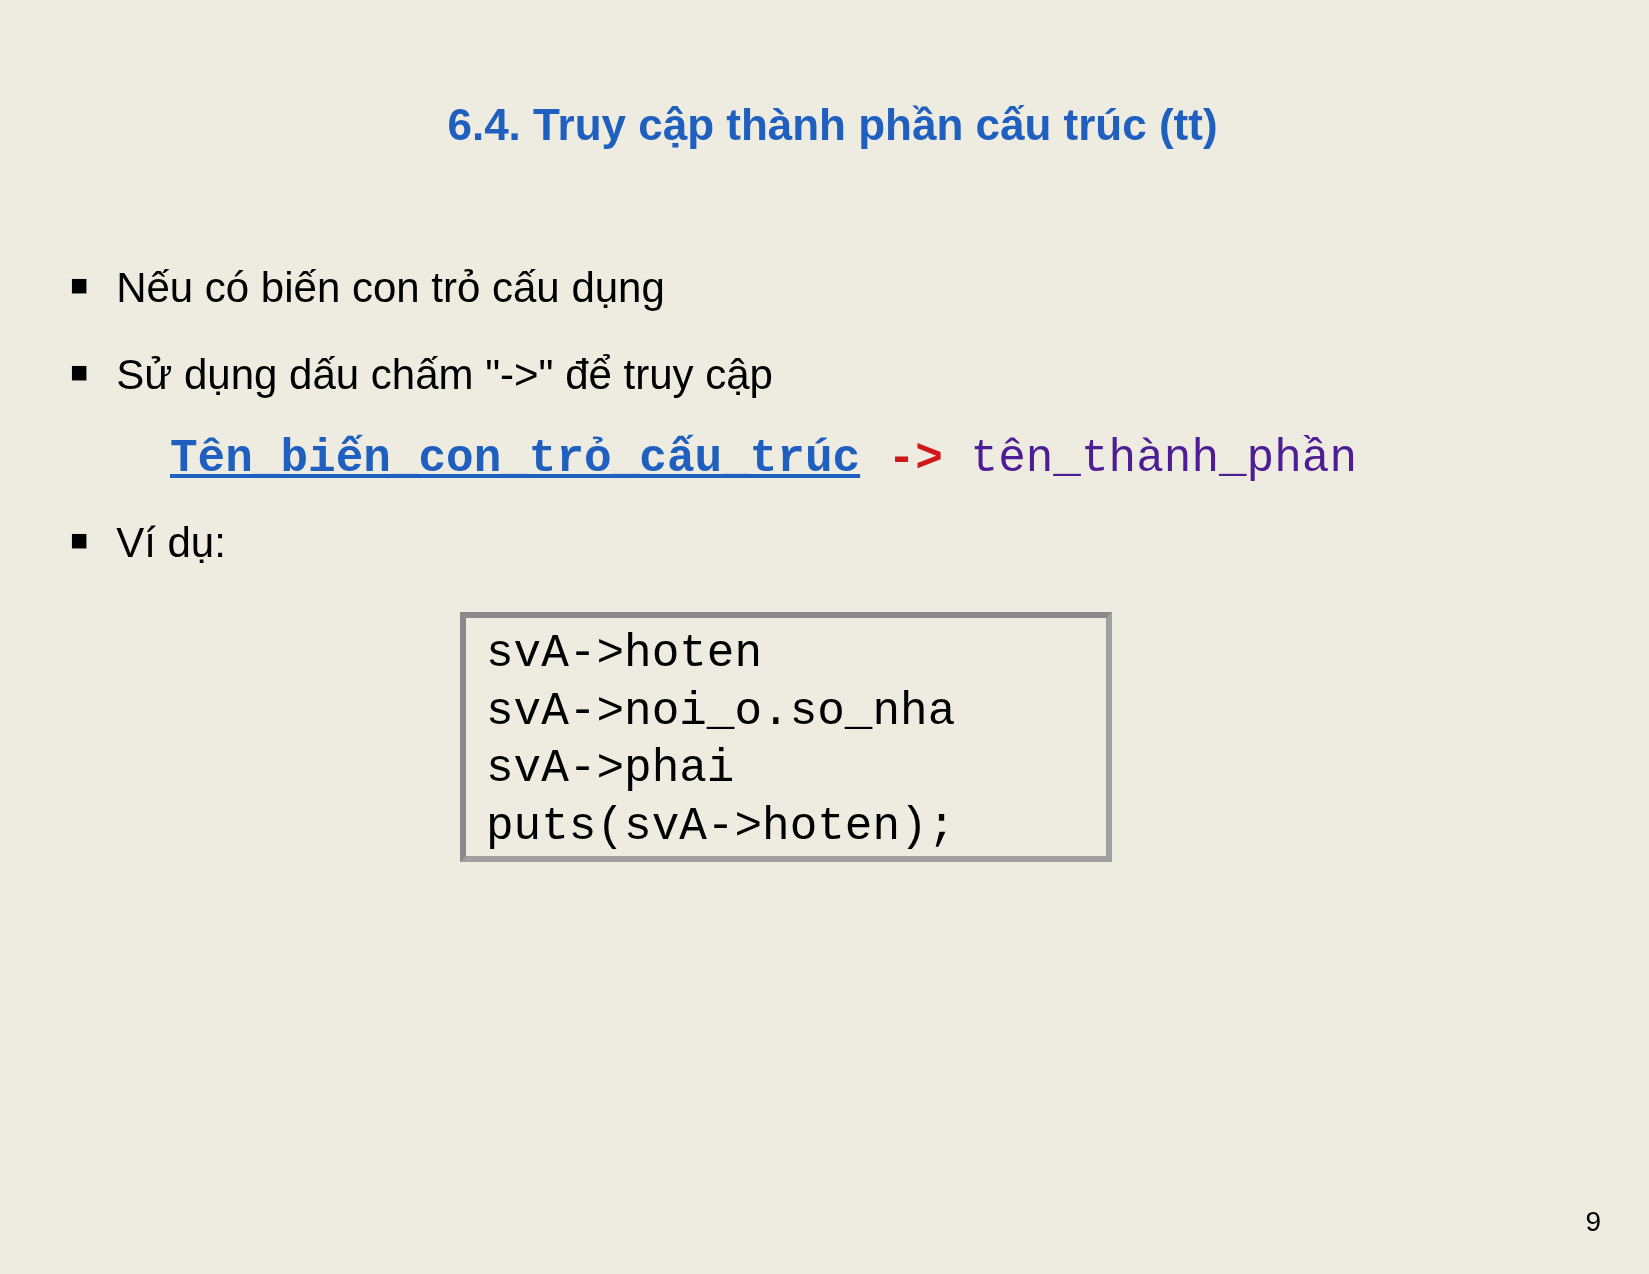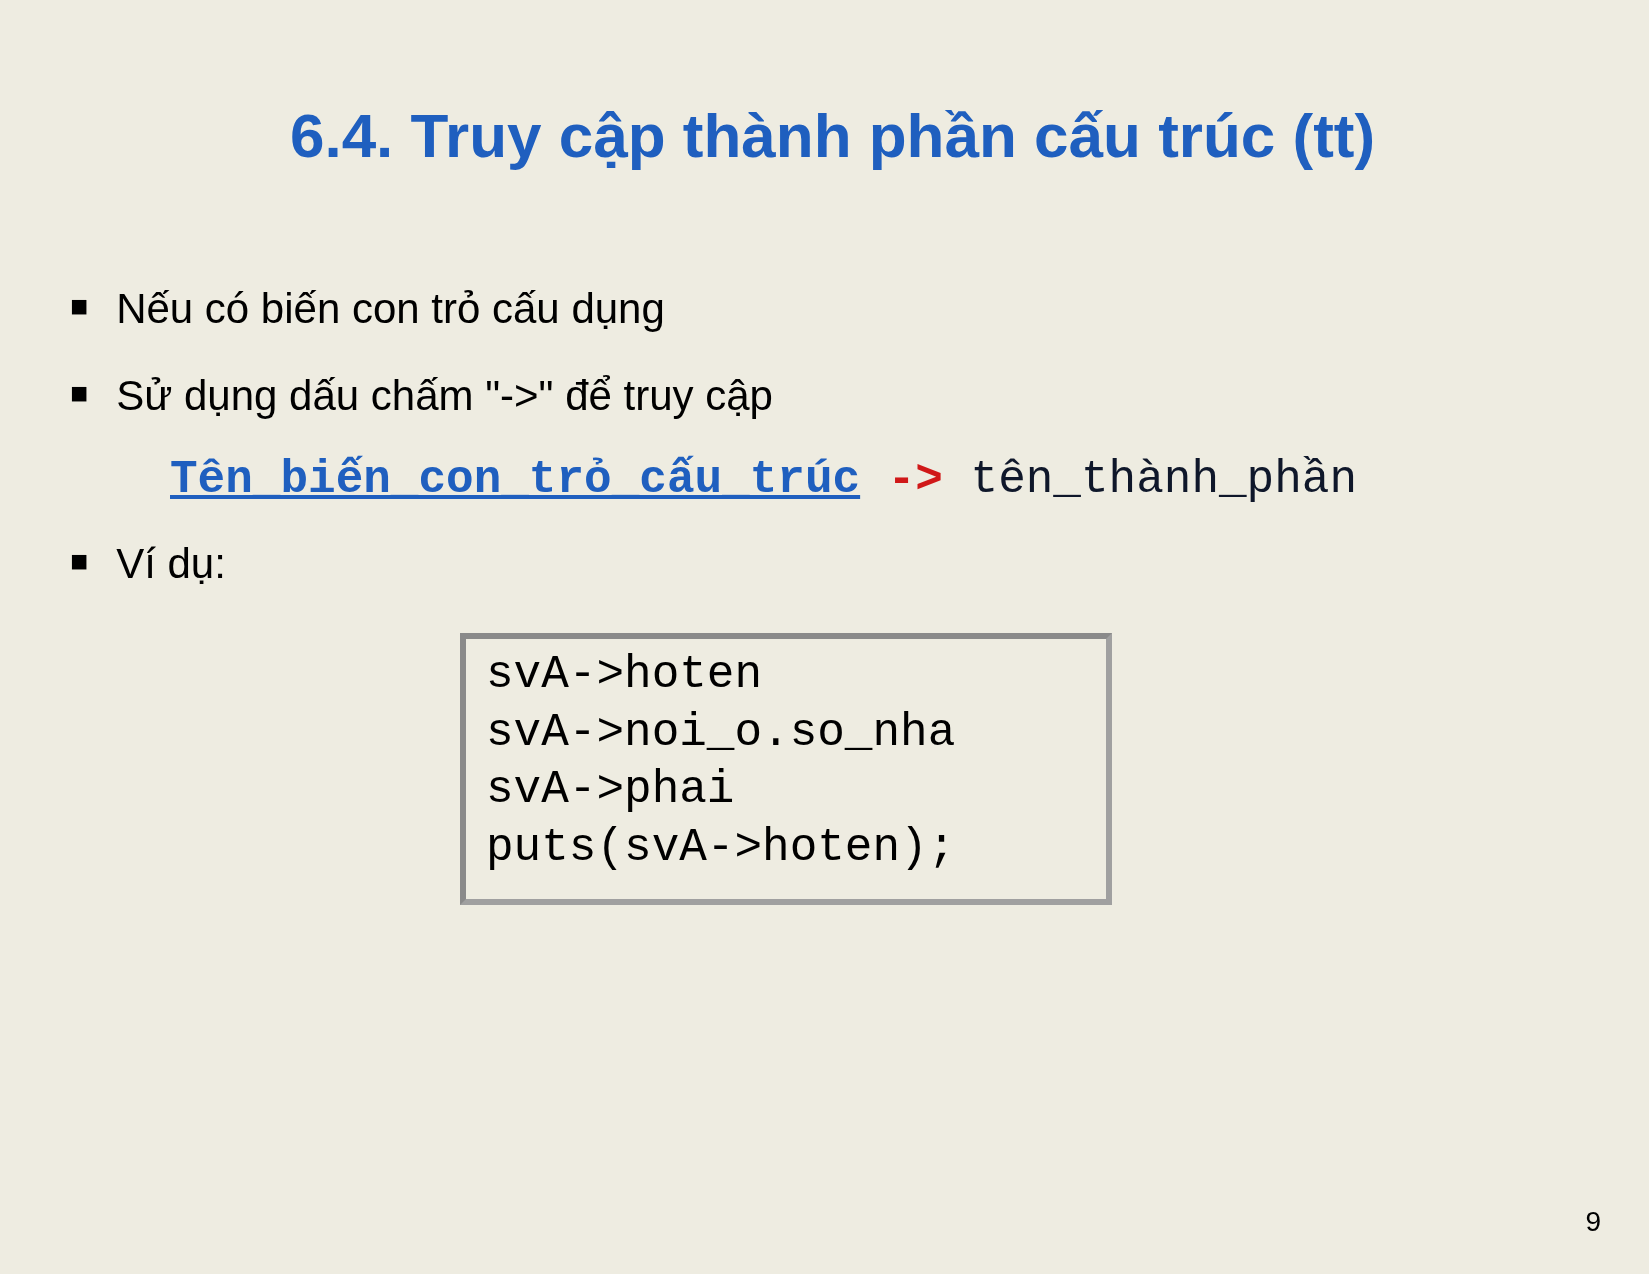--- a/index.html
+++ b/index.html
@@ -13,21 +13,21 @@
   .slide {
     width: 1649px;
     height: 1274px;
     background: #eeece1;
     position: relative;
     box-sizing: border-box;
     padding-top: 100px;
   }
   .title {
     color: #1f5fbf;
-    font-size: 62px;
+    font-size: 44px;
     font-weight: bold;
     text-align: center;
     margin: 0 auto 110px auto;
     padding-left: 16px;
   }
   .content {
     padding-left: 70px;
     padding-right: 70px;
   }
   .bullet {
@@ -55,32 +55,32 @@
     font-weight: bold;
   }
   .syntax-var {
     color: #1f5fbf;
     text-decoration: underline;
   }
   .syntax-op {
     color: #d01818;
   }
   .syntax-member {
-    color: #0f172a;
+    color: #4c1d95;
     font-weight: normal;
   }
   .code-box {
     font-family: "Courier New", Courier, monospace;
     font-size: 46px;
     color: #000000;
     border: 6px solid #a0a0a0;
     border-top-color: #8a8a8a;
     border-left-color: #8a8a8a;
     background: #eeece1;
-    padding: 8px 20px 22px 20px;
+    padding: 8px 20px 0 20px;
     margin-left: 390px;
     margin-top: 40px;
     width: 600px;
     line-height: 1.25;
     white-space: pre;
   }
   .page-num {
     position: absolute;
     right: 48px;
     bottom: 36px;

